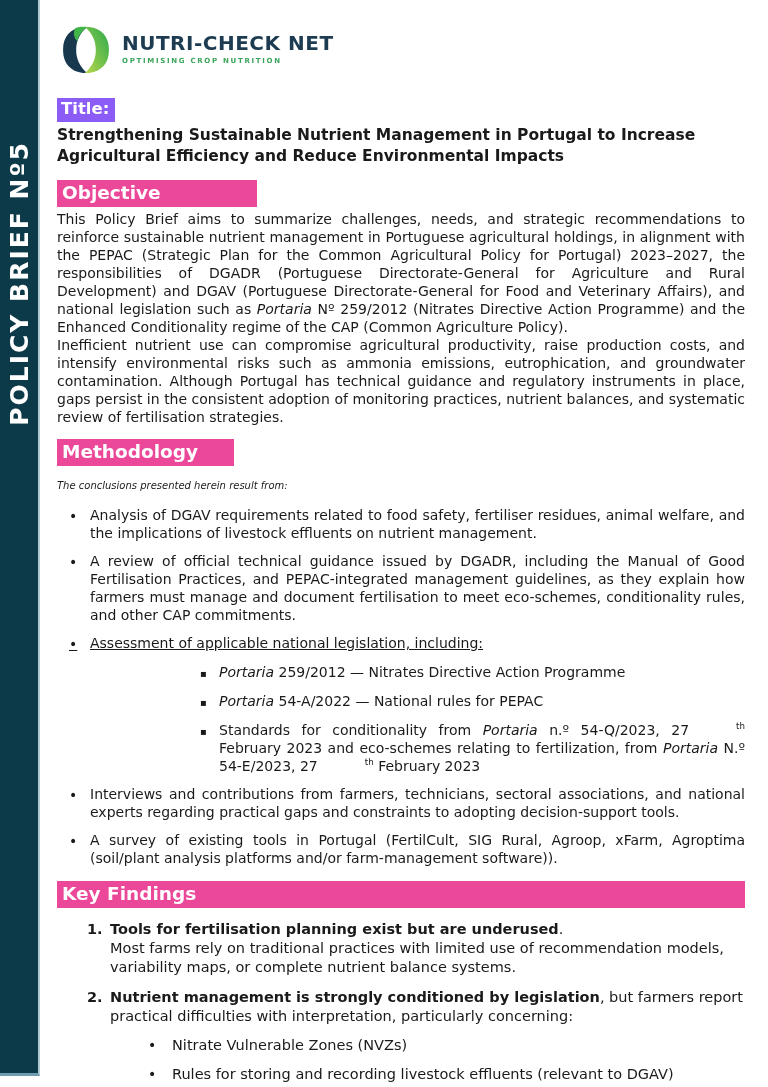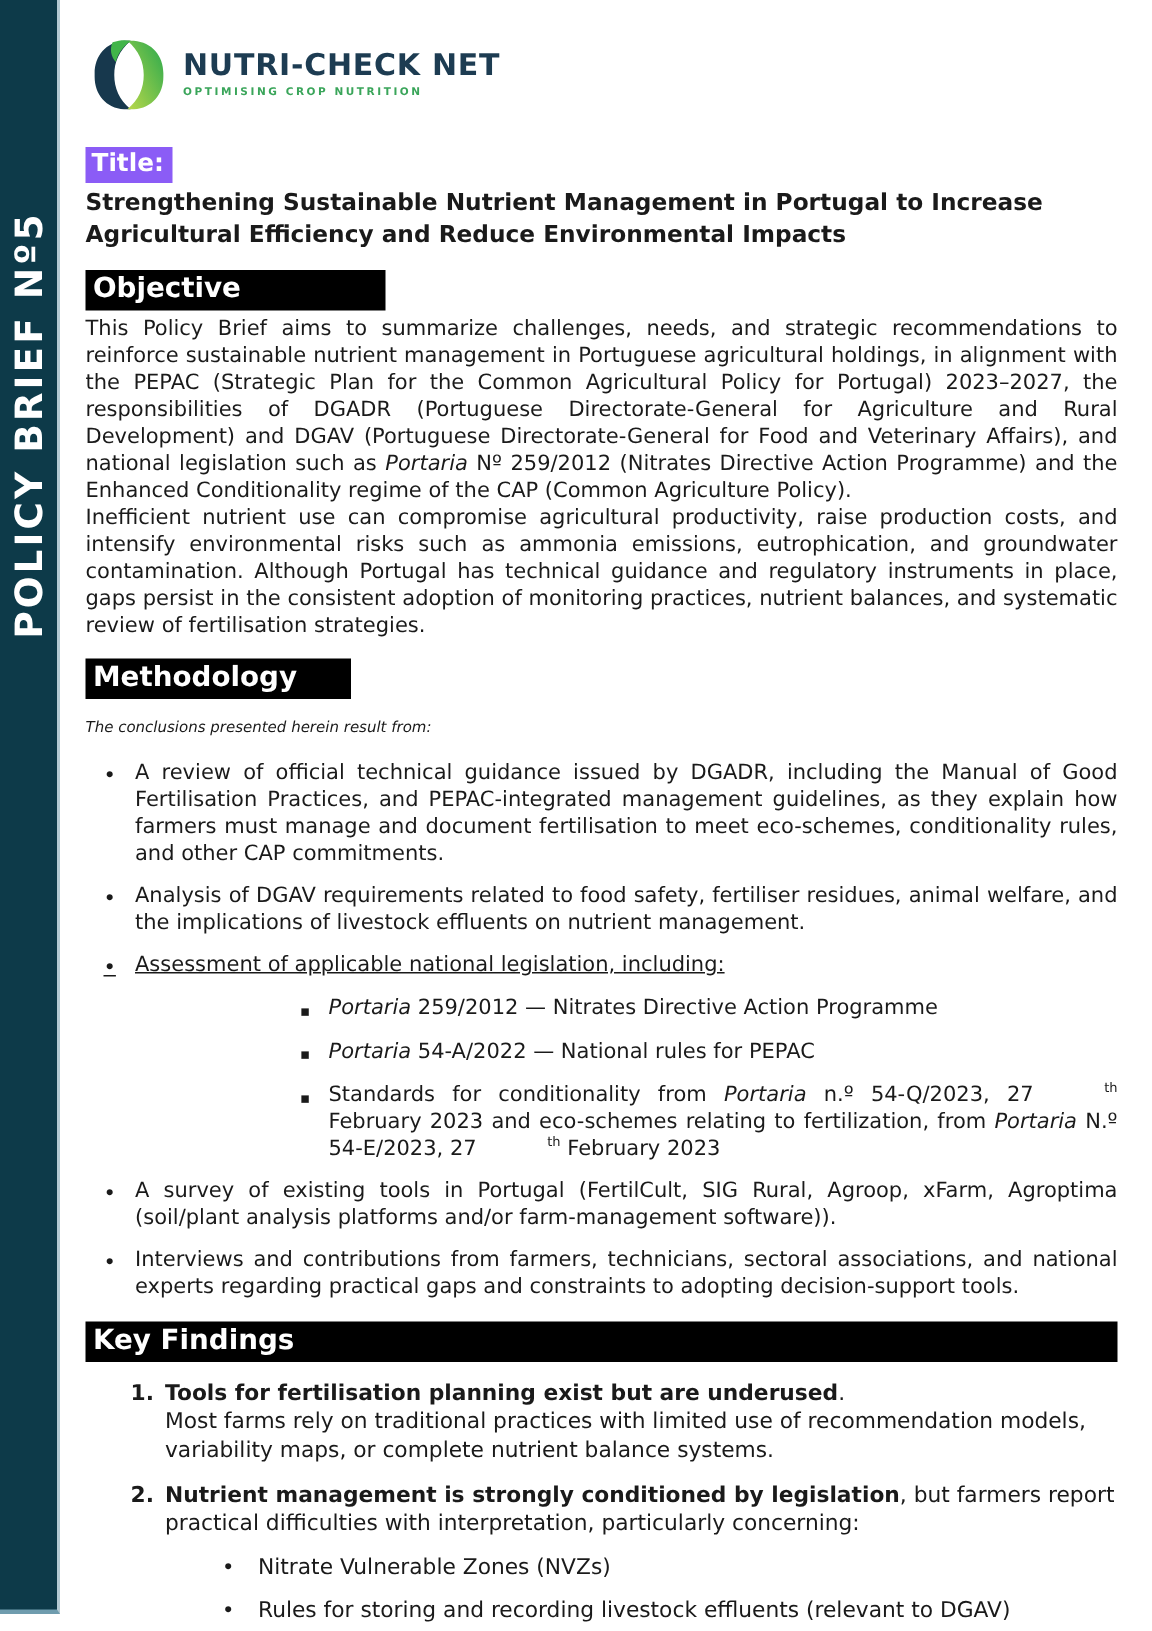--- a/index.html
+++ b/index.html
@@ -39,21 +39,21 @@
   .brand-text{padding-top:7px;}
   .brand-name{font-size:20px;font-weight:bold;color:#1d3c52;letter-spacing:0.5px;line-height:1;}
   .brand-tagline{font-size:7px;font-weight:bold;color:#3aa55a;letter-spacing:1.7px;margin-top:4px;}
 
   
   .chip{
     display:inline-block;background:#8b5cf6;color:#fff;font-weight:bold;
     font-size:16.5px;line-height:1.25;padding:1px 6px 2px 4px;
   }
   .section-head{
-    background:#000000;color:#fff;font-weight:bold;
+    background:#ec4899;color:#fff;font-weight:bold;
     font-size:18.5px;line-height:1.25;padding:1px 8px 3px 5px;box-sizing:border-box;
   }
   .w-obj{display:inline-block;width:200px;}
   .w-meth{display:inline-block;width:177px;}
   .kf-bar{display:block;width:100%;margin:14px 0 12px;}
 
   .doc-title{font-weight:bold;font-size:15.5px;line-height:1.36;margin-top:3px;}
 
   .body-text{font-size:14px;line-height:18px;text-align:justify;}
   .obj-block{margin-top:13px;}
@@ -125,25 +125,25 @@
     <p class="body-text" style="margin:0;">Inefficient nutrient use can compromise agricultural productivity, raise production costs, and intensify environmental risks such as ammonia emissions, eutrophication, and groundwater contamination. Although Portugal has technical guidance and regulatory instruments in place, gaps persist in the consistent adoption of monitoring practices, nutrient balances, and systematic review of fertilisation strategies.</p>
   </div>
 
   <div class="meth-block">
     <span class="section-head w-meth">Methodology</span>
     <div class="meth-intro">The conclusions presented herein result from:</div>
 
     <div class="blist">
       <div class="bitem">
         <span class="dot"></span>
+        <div class="btext">Analysis of DGAV requirements related to food safety, fertiliser residues, animal welfare, and the implications of livestock effluents on nutrient management.</div>
+      </div>
+      <div class="bitem">
+        <span class="dot"></span>
         <div class="btext">A review of official technical guidance issued by DGADR, including the Manual of Good Fertilisation Practices, and PEPAC-integrated management guidelines, as they explain how farmers must manage and document fertilisation to meet eco-schemes, conditionality rules, and other CAP commitments.</div>
-      </div>
-      <div class="bitem">
-        <span class="dot"></span>
-        <div class="btext">Analysis of DGAV requirements related to food safety, fertiliser residues, animal welfare, and the implications of livestock effluents on nutrient management.</div>
       </div>
       <div class="bitem" style="margin-bottom:0;text-decoration:underline;">
         <span class="dot"></span>
         <div class="btext">Assessment of applicable national legislation, including:</div>
       </div>
 
       <div class="sublist">
         <div class="sitem">
           <span class="sq"></span>
           <div class="stext"><span class="it">Portaria</span><span> 259/2012 — Nitrates Directive Action Programme</span></div>
@@ -153,25 +153,25 @@
           <div class="stext"><span class="it">Portaria</span><span> 54-A/2022 — National rules for PEPAC</span></div>
         </div>
         <div class="sitem">
           <span class="sq"></span>
           <div class="stext"><span>Standards for conditionality from </span><span class="it">Portaria</span><span> n.º 54-Q/2023, 27</span><sup>th</sup><span> February 2023 and eco-schemes relating to fertilization, from </span><span class="it">Portaria</span><span> N.º 54-E/2023, 27</span><sup>th</sup><span> February 2023</span></div>
         </div>
       </div>
 
       <div class="bitem">
         <span class="dot"></span>
+        <div class="btext">Interviews and contributions from farmers, technicians, sectoral associations, and national experts regarding practical gaps and constraints to adopting decision-support tools.</div>
+      </div>
+      <div class="bitem">
+        <span class="dot"></span>
         <div class="btext">A survey of existing tools in Portugal (FertilCult, SIG Rural, Agroop, xFarm, Agroptima (soil/plant analysis platforms and/or farm-management software)).</div>
-      </div>
-      <div class="bitem">
-        <span class="dot"></span>
-        <div class="btext">Interviews and contributions from farmers, technicians, sectoral associations, and national experts regarding practical gaps and constraints to adopting decision-support tools.</div>
       </div>
     </div>
   </div>
 
   <div>
     <span class="section-head kf-bar">Key Findings</span>
 
     <div class="kf-list">
       <div class="kf-item">
         <span class="kf-num">1.</span>

